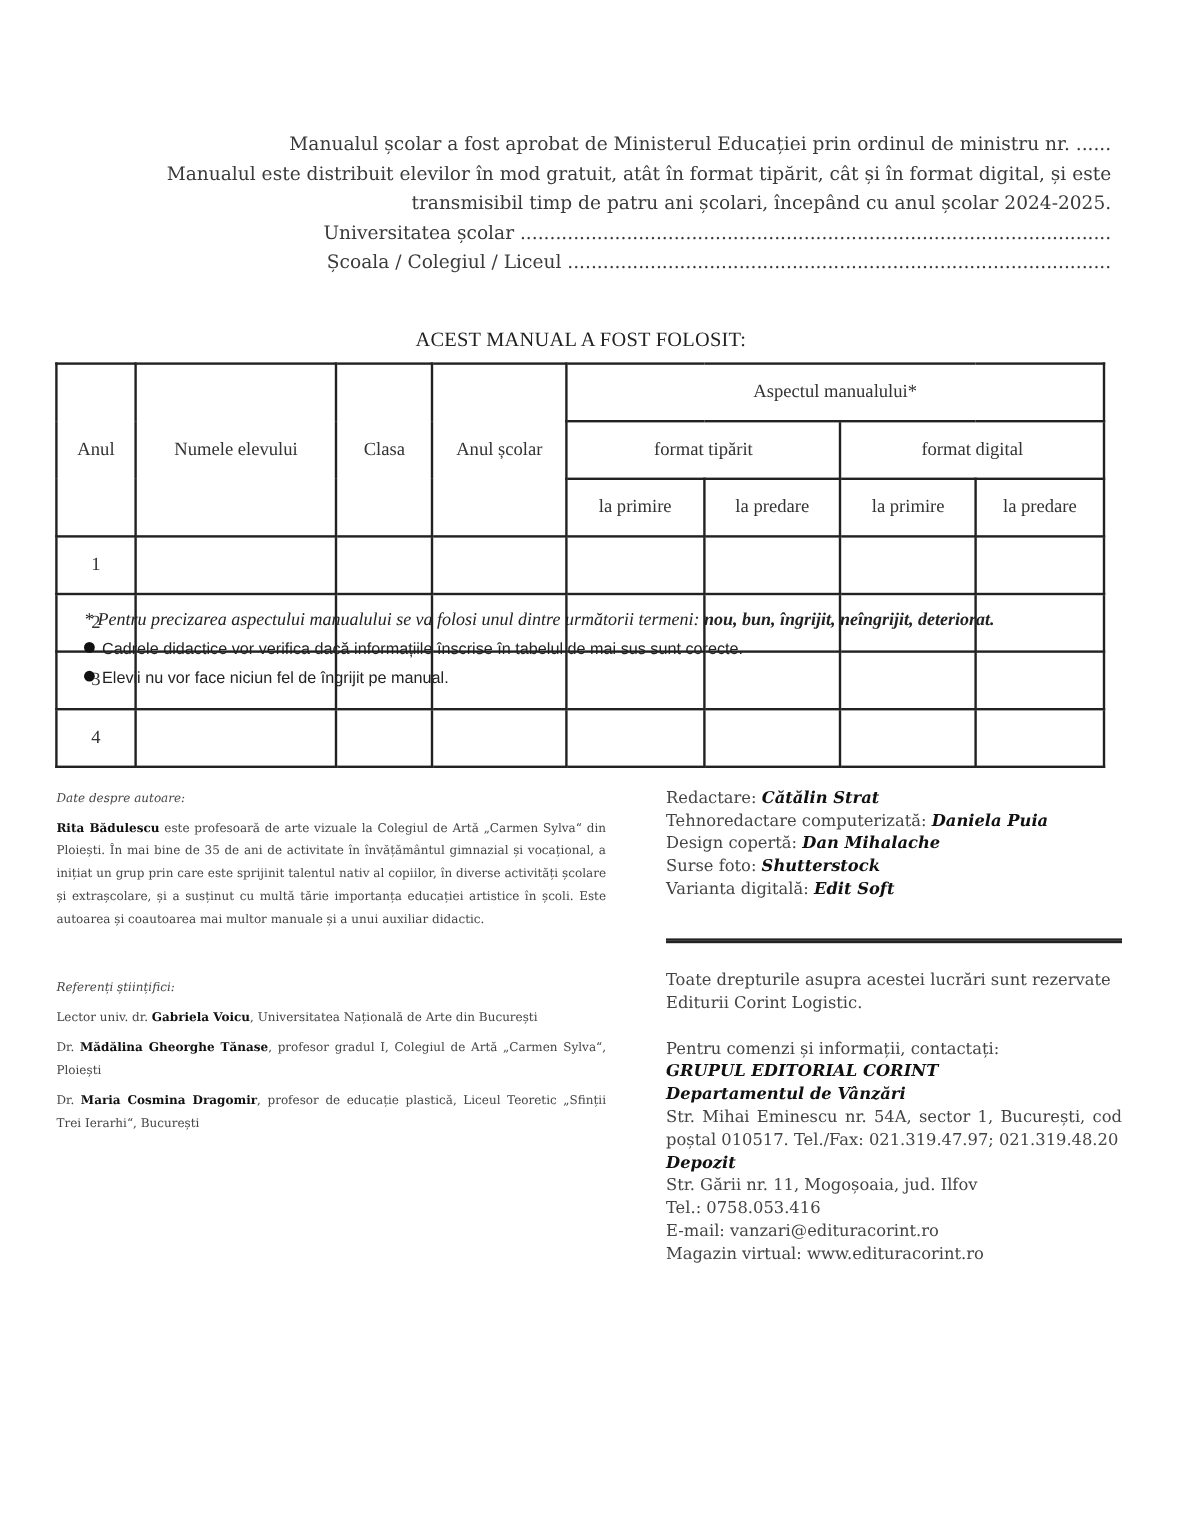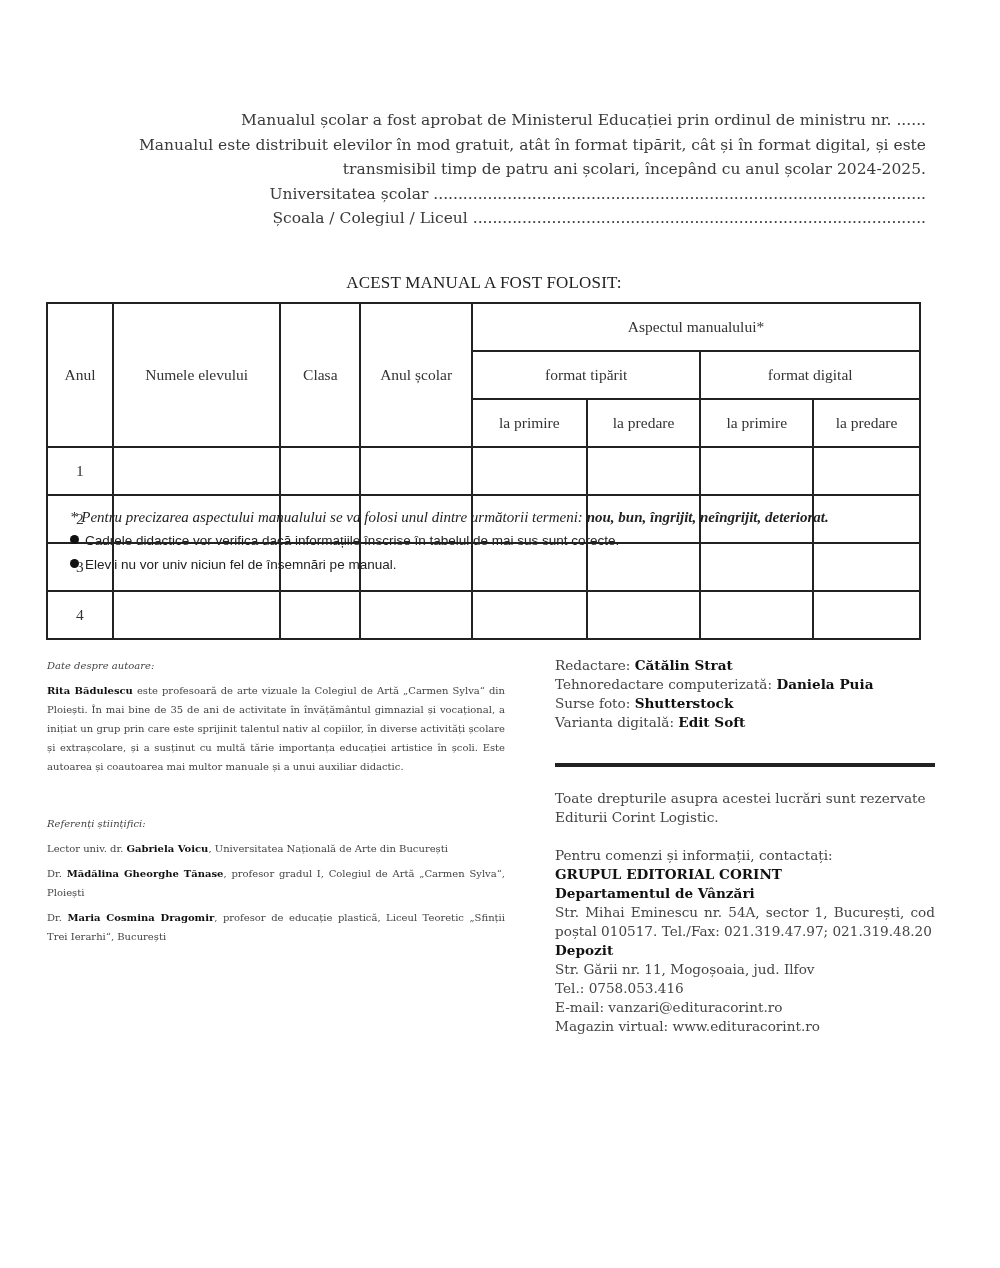--- a/index.html
+++ b/index.html
@@ -24,21 +24,21 @@
   .notes { left: 70px; top: 508px; width: 880px; font-family: "Liberation Sans", sans-serif; font-size: 13.5px; color: #222; }
   .notes div { margin-bottom: 6px; line-height: 18px; }
   .notes .foot { font-style: italic; font-family: "Liberation Serif", serif; font-size: 15px; }
   .notes .bullet { display: inline-block; width: 9px; height: 9px; border-radius: 50%; background: #111; margin-right: 6px; vertical-align: 1px; }
   .left-col { left: 47px; top: 656px; width: 458px; font-size: 10px; line-height: 19px; color: #444; }
   .left-col .lab { font-style: italic; margin-bottom: 6px; }
   .left-col .just { text-align: justify; }
   .left-col b { color: #111; }
   .left-col .ref { margin-bottom: 6px; text-align: justify; }
   .right-col { left: 555px; top: 656px; width: 380px; font-size: 13.6px; line-height: 19px; color: #444; }
-  .right-col b { color: #111; }
+  .right-col b { color: #111; font-style: italic; }
   .rule { height: 2px; background: #222; width: 380px; }
   .just { text-align: justify; }
 </style>
 </head>
 <body>
 
 <div class="abs intro">
   <p class="ind">Manualul școlar a fost aprobat de Ministerul Educației prin ordinul de ministru nr. ......</p>
   <p class="ind">Manualul este distribuit elevilor în mod gratuit, atât în format tipărit, cât și în format digital, și este transmisibil timp de patru ani școlari, începând cu anul școlar 2024-2025.</p>
   <p class="ind">Universitatea școlar ....................................................................................................</p>
@@ -115,36 +115,37 @@
         <td></td>
         <td></td>
         <td></td>
   </tr>
 </tbody>
   </table>
 
 <div class="abs notes">
   <div class="foot"><span>* Pentru precizarea aspectului manualului se va folosi unul dintre următorii termeni: </span><b>nou, bun, îngrijit, neîngrijit, deteriorat.</b></div>
   <div><span class="bullet"></span><span>Cadrele didactice vor verifica dacă informațiile înscrise în tabelul de mai sus sunt corecte.</span></div>
-  <div><span class="bullet"></span><span>Elevii nu vor univ niciun fel de însemnări pe manual.</span></div>
+  <div><span class="bullet"></span><span>Elevii nu vor face niciun fel de îngrijit pe manual.</span></div>
 </div>
 
 <div class="abs left-col">
   <div class="lab">Date despre autoare:</div>
   <div class="just"><b>Rita Bădulescu</b><span> este profesoară de arte vizuale la Colegiul de Artă „Carmen Sylva“ din Ploiești. În mai bine de 35 de ani de activitate în învățământul gimnazial și vocațional, a inițiat un grup prin care este sprijinit talentul nativ al copiilor, în diverse activități școlare și extrașcolare, și a susținut cu multă tărie importanța educației artistice în școli. Este autoarea și coautoarea mai multor manuale și a unui auxiliar didactic.</span></div>
   <div style="height:38px"></div>
   <div class="lab">Referenți științifici:</div>
   <div class="ref"><span>Lector univ. dr. </span><b>Gabriela Voicu</b><span>, Universitatea Națională de Arte din București</span></div>
   <div class="ref"><span>Dr. </span><b>Mădălina Gheorghe Tănase</b><span>, profesor gradul I, Colegiul de Artă „Carmen Sylva“, Ploiești</span></div>
   <div class="ref"><span>Dr. </span><b>Maria Cosmina Dragomir</b><span>, profesor de educație plastică, Liceul Teoretic „Sfinții Trei Ierarhi“, București</span></div>
 </div>
 
 <div class="abs right-col">
   <div><span>Redactare: </span><b>Cătălin Strat</b></div>
   <div><span>Tehnoredactare computerizată: </span><b>Daniela Puia</b></div>
+  <div><span>Design copertă: </span><b>Dan Mihalache</b></div>
   <div><span>Surse foto: </span><b>Shutterstock</b></div>
   <div><span>Varianta digitală: </span><b>Edit Soft</b></div>
   <div class="rule" style="margin-top:31px"></div>
   <div class="rule"></div>
   <div style="margin-top:22px">Toate drepturile asupra acestei lucrări sunt rezervate Editurii Corint Logistic.</div>
   <div style="margin-top:19px">Pentru comenzi și informații, contactați:</div>
   <div><b>GRUPUL EDITORIAL CORINT</b></div>
   <div><b>Departamentul de Vânzări</b></div>
   <div class="just">Str. Mihai Eminescu nr. 54A, sector 1, București, cod poștal 010517. Tel./Fax: 021.319.47.97; 021.319.48.20</div>
   <div><b>Depozit</b></div>

